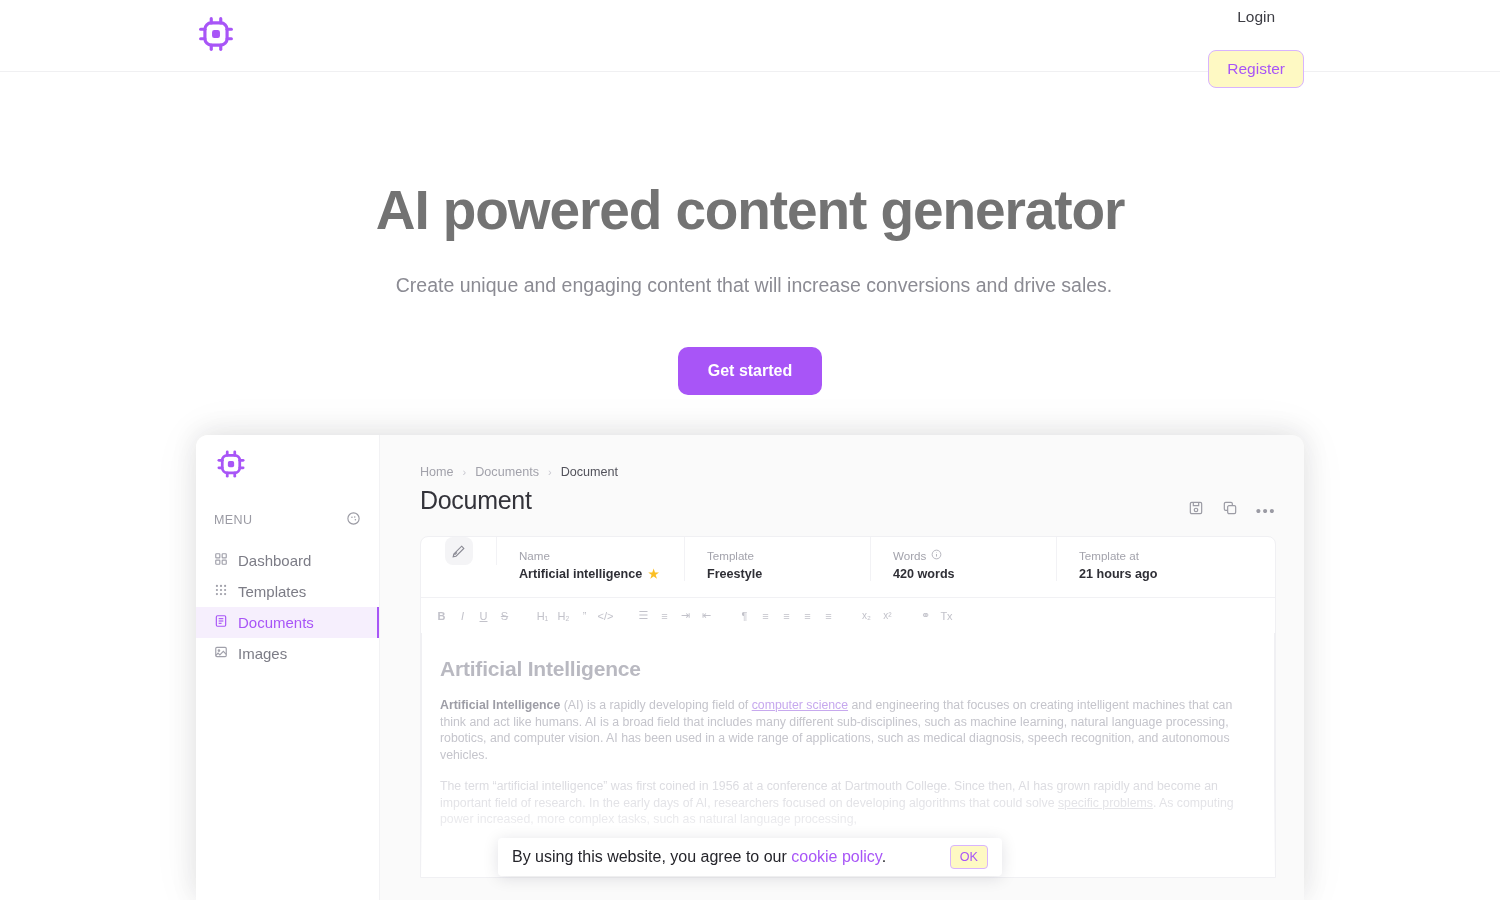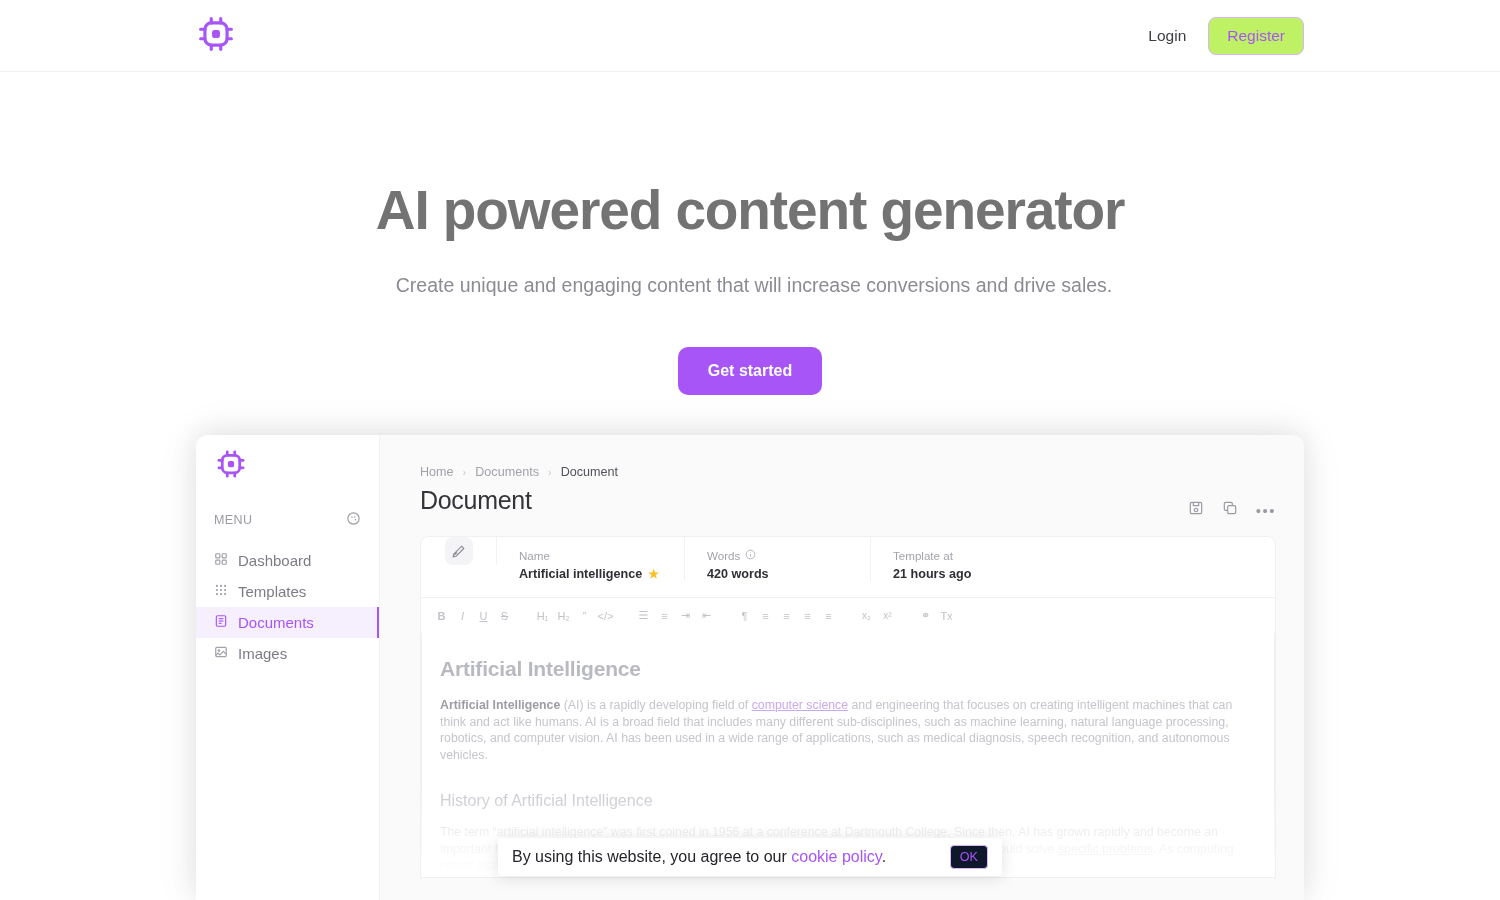--- a/index.html
+++ b/index.html
@@ -13,27 +13,27 @@
 
   
   .navbar {
     position: absolute; top:0; left:0; width:1500px; height:72px;
     background:#ffffff; border-bottom:1px solid #f0f0f2;
     display:flex; align-items:center; z-index: 5;
   }
   .nav-logo { position:absolute; left:196px; top:16px; width:40px; height:40px;
     display:flex; align-items:center; justify-content:center; }
   .nav-right { position:absolute; right:196px; top:0; height:72px;
-    display:flex; align-items:center; gap:16px; }
+    display:flex; align-items:center; gap:16px;flex-direction:column; }
   .nav-login {
     font-size:15.5px; color:#3d3d44; background:none; border:none;
     cursor:pointer; padding:8px 6px; font-family:"Liberation Sans", sans-serif;
   }
   .nav-register {
-    font-size:15.5px; color:#a855f7; background:#bef264;
+    font-size:15.5px; color:#a855f7; background:#fef9c3;
     border:1px solid #d8b4fe; border-radius:8px;
     padding:9px 18px; cursor:pointer; font-family:"Liberation Sans", sans-serif;
   }
 
   
   .hero { position:absolute; top:72px; left:0; width:1500px; text-align:center; }
   .hero-title {
     margin-top:108px; font-size:55px; font-weight:bold;
     color:#737373; letter-spacing:-1.1px; line-height:1.1;
   }
@@ -150,21 +150,21 @@
   .cookie {
     position:absolute; left:498px; top:838px; width:504px; height:38px;
     background:#ffffff; border-radius:4px;
     box-shadow:0 2px 16px rgba(20,20,40,0.12);
     display:flex; align-items:center; justify-content:space-between;
     padding:0 14px 0 14px; z-index:20;
   }
   .cookie-text { font-size:16px; color:#25252b; }
   .cookie-text a { color:#a855f7; text-decoration:none; }
   .cookie-ok {
-    font-size:12.6px; color:#a855f7; background:#0f172a;
+    font-size:12.6px; color:#a855f7; background:#fef9c3;
     border:1px solid #d8b4fe; border-radius:4px;
     padding:4px 9px; cursor:pointer; font-family:"Liberation Sans", sans-serif;
   }
 </style>
 </head>
 <body>
 
 <div class="page">
 
   <div class="navbar">
@@ -323,20 +323,24 @@
           </div>
 
           <div class="meta-cell c1">
             <div class="meta-label">Name</div>
             <div class="meta-value">
               <span>Artificial intelligence</span>
               <span class="star">★</span>
             </div>
           </div>
 
+          <div class="meta-cell c2">
+            <div class="meta-label">Template</div>
+            <div class="meta-value">Freestyle</div>
+          </div>
 
           <div class="meta-cell c3">
             <div class="meta-label">
               <span>Words</span>
               <span>
                 <svg width="11" height="11" viewBox="0 0 24 24" fill="none" stroke="#b0b0b9" stroke-width="2">
                   <circle cx="12" cy="12" r="9.5"></circle>
                   <line x1="12" y1="11" x2="12" y2="16.5"></line>
                   <circle cx="12" cy="7.5" r="0.9" fill="#b0b0b9" stroke="none"></circle>
                 </svg>
@@ -390,21 +394,20 @@
             <span class="ti">⚭</span>
             <span class="ti">Tx</span>
           </div>
         </div>
 
         <div class="docbody">
           <div class="db-h1">Artificial Intelligence</div>
           <div class="db-p">
             <b>Artificial Intelligence</b><span> (AI) is a rapidly developing field of </span><a class="db-link">computer science</a><span> and engineering that focuses on creating intelligent machines that can think and act like humans. AI is a broad field that includes many different sub-disciplines, such as machine learning, natural language processing, robotics, and computer vision. AI has been used in a wide range of applications, such as medical diagnosis, speech recognition, and autonomous vehicles.</span>
           </div>
-          <div class="db-h2">History of Artificial Intelligence</div>
           <div class="db-p2">
             <span>The term “artificial intelligence” was first coined in 1956 at a conference at Dartmouth College. Since then, AI has grown rapidly and become an important field of research. In the early days of AI, researchers focused on developing algorithms that could solve </span><u>specific problems</u><span>. As computing power increased, more complex tasks, such as natural language processing,</span>
           </div>
         </div>
       </div>
     </div>
   </div>
 
   <div class="cookie">
     <div class="cookie-text">

